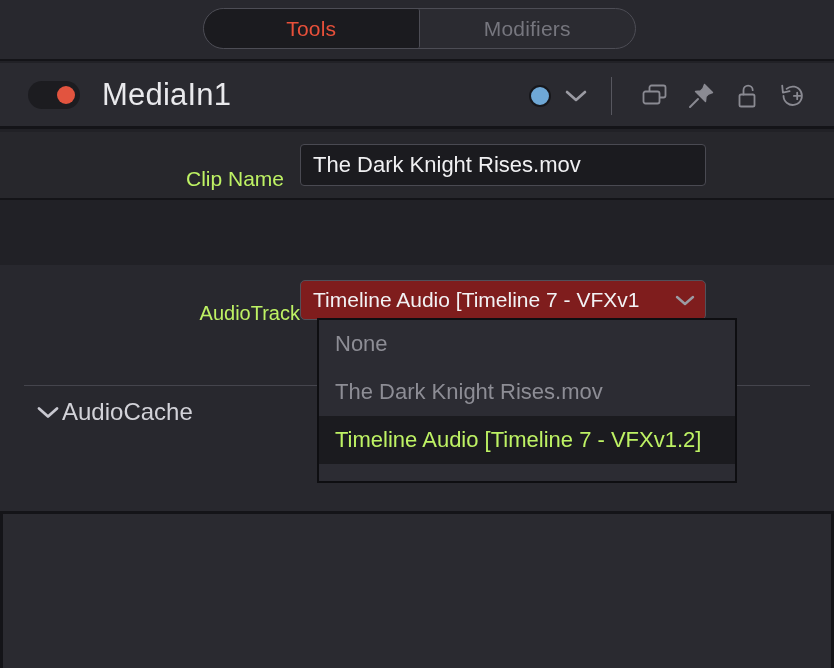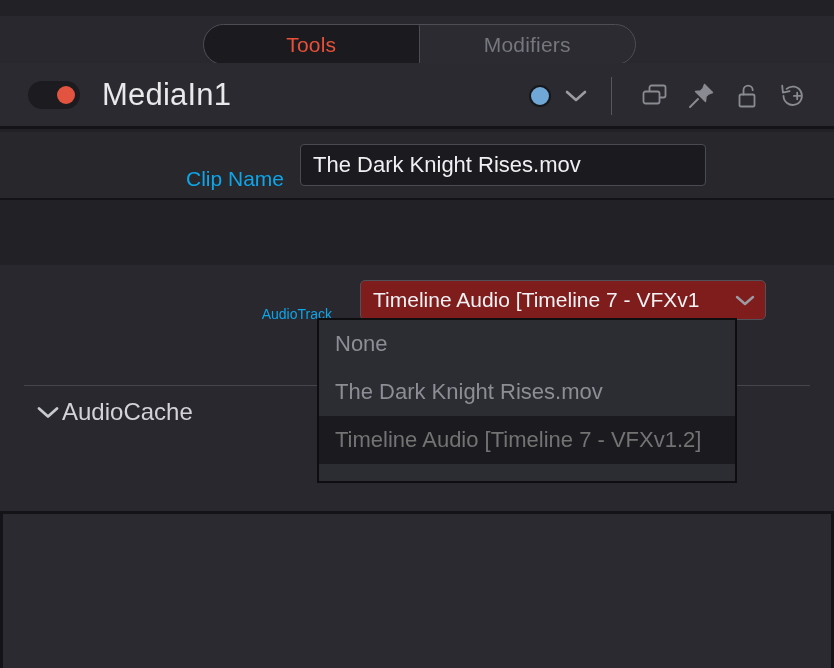--- a/index.html
+++ b/index.html
@@ -6,21 +6,21 @@
   html, body {
     width: 834px; height: 668px;
     background: #212126;
     font-family: "Liberation Sans", sans-serif;
     overflow: hidden;
   }
   #root { position: relative; width: 834px; height: 668px; }
 
   
   .topbar {
-    position: absolute; left: 0; top: 16px; width: 834px; height: 61px;
+    position: absolute; left: 0; top: 0; width: 834px; height: 61px;
     background: #28282e;
     border-bottom: 2px solid #141418;
   }
   .segmented {
     position: absolute; left: 203px; top: 8px;
     width: 433px; height: 41px;
     border: 1px solid #4d4d55;
     border-radius: 21px;
     display: flex;
     overflow: hidden;
@@ -86,21 +86,21 @@
   }
 
   
   .cliprow {
     position: absolute; left: 0; top: 132px; width: 834px; height: 68px;
     background: #27272c;
     border-bottom: 2px solid #141418;
     display: flex; align-items: center;
   }
   .lbl {
-    color: #0ea5e9; font-size: 21px; text-align: right; margin-top: 27px;
+    color: #bef264; font-size: 21px; text-align: right; margin-top: 27px;
   }
   .clip-label { width: 300px; padding-right: 16px; }
   .clip-input {
     width: 406px; height: 42px;
     background: #1b1b1f;
     border: 1px solid #4a4a52;
     border-radius: 4px;
     color: #f0f0f2; font-size: 22px;
     display: flex; align-items: center;
     padding: 0 12px;
@@ -127,21 +127,21 @@
   }
 
   
   .params {
     position: absolute; left: 0; top: 265px; width: 834px; height: 246px;
     background: #28282e;
   }
   .prow {
     display: flex; align-items: center; height: 42px; margin-top: 14px;
   }
-  .prow .lbl { width: 360px; padding-right: 28px; font-size: 14px; }
+  .prow .lbl { width: 300px; padding-right: 0; font-size: 20px; }
   .dropdown {
     width: 406px; height: 40px;
     background: #7f1d1d;
     border: 1px solid #51515a;
     border-radius: 5px;
     display: flex; align-items: center; justify-content: space-between;
     padding: 0 10px 0 12px;
     color: #f2f2f4; font-size: 21px;
     white-space: nowrap; overflow: hidden;
   }
@@ -172,21 +172,21 @@
     border: 2px solid #0e0e11;
     z-index: 50;
     padding-bottom: 17px;
   }
   .menu-item {
     height: 48px; display: flex; align-items: center;
     padding-left: 16px;
     font-size: 22px; color: #8d8d95;
     white-space: nowrap;
   }
-  .menu-item.selected { background: #1b1b1f; color: #737373; text-align: center; }
+  .menu-item.selected { background: #1b1b1f; color: #bef264; text-align: center; }
 
   svg { display: block; }
 </style>
 </head>
 <body>
 
 <div id="root">
 
   <div class="topbar">
     <div class="segmented">

